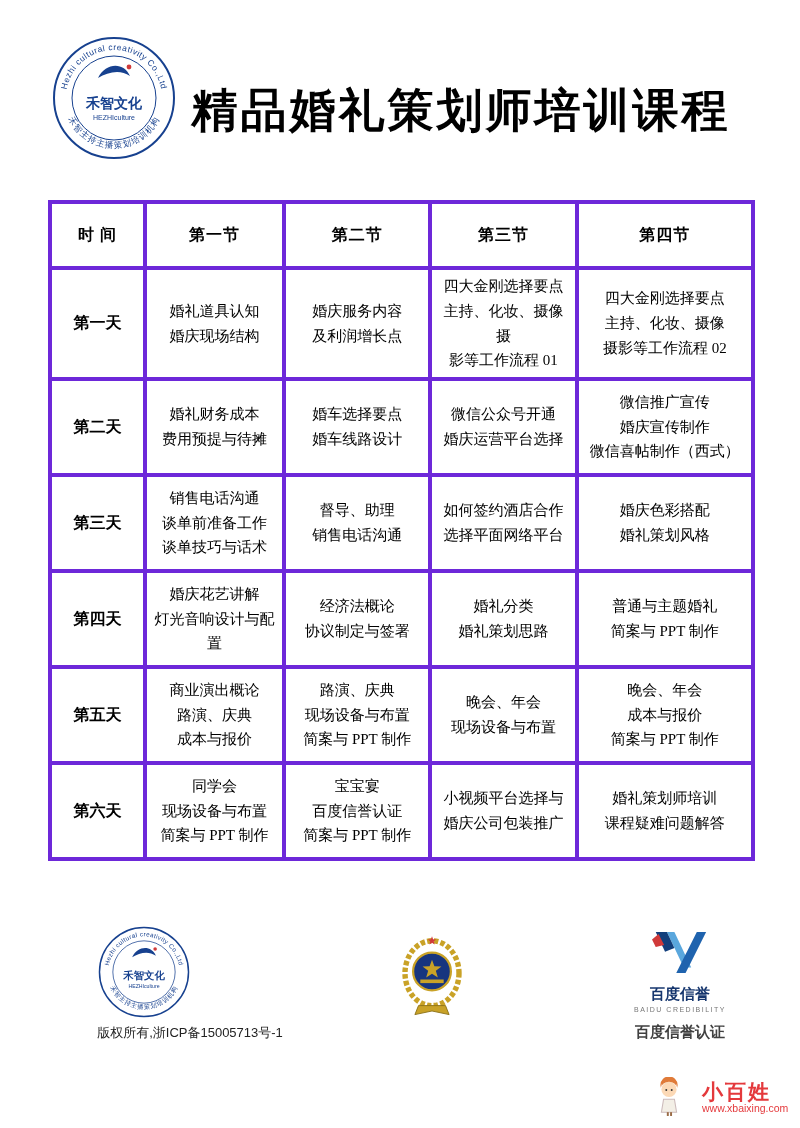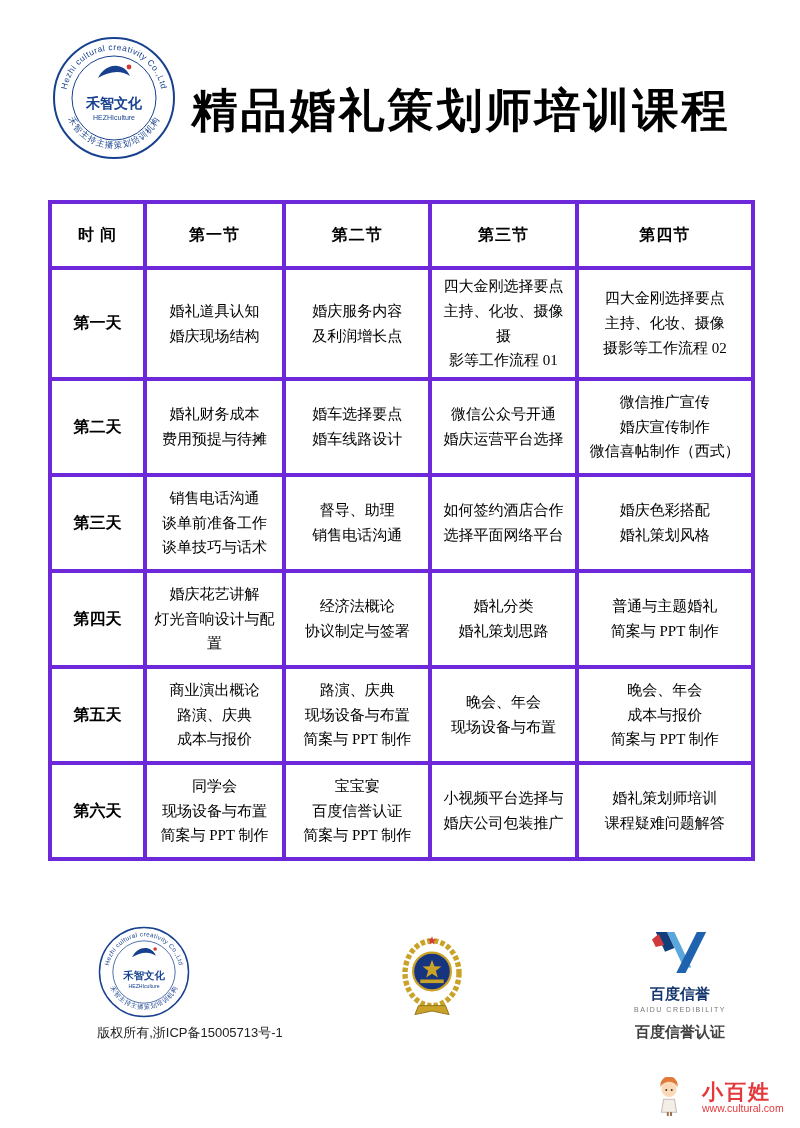--- a/index.html
+++ b/index.html
@@ -245,17 +245,17 @@
       <circle cx="12" cy="11" r="7" fill="#fcd9b6"></circle>
       <path d="M5,9 A7,5 0 0 1 19,9 L19,6 A7,6 0 0 0 5,6 Z" fill="#e07b39"></path>
       <circle cx="9.5" cy="11.5" r="0.9" fill="#333"></circle>
       <circle cx="14.5" cy="11.5" r="0.9" fill="#333"></circle>
       <path d="M7,20 L17,20 L19,32 L5,32 Z" fill="#f3efe6" stroke="#cbb"></path>
       <rect x="10" y="32" width="1.8" height="3.5" fill="#9a6b45"></rect>
       <rect x="13" y="32" width="1.8" height="3.5" fill="#9a6b45"></rect>
     </svg>
     <div class="wm-texts">
       <span class="wm-name">小百姓</span>
-      <span class="wm-url">www.cultural.com</span>
+      <span class="wm-url">www.xbaixing.com</span>
     </div>
   </div>
 
 </div>
 
 </body></html>

